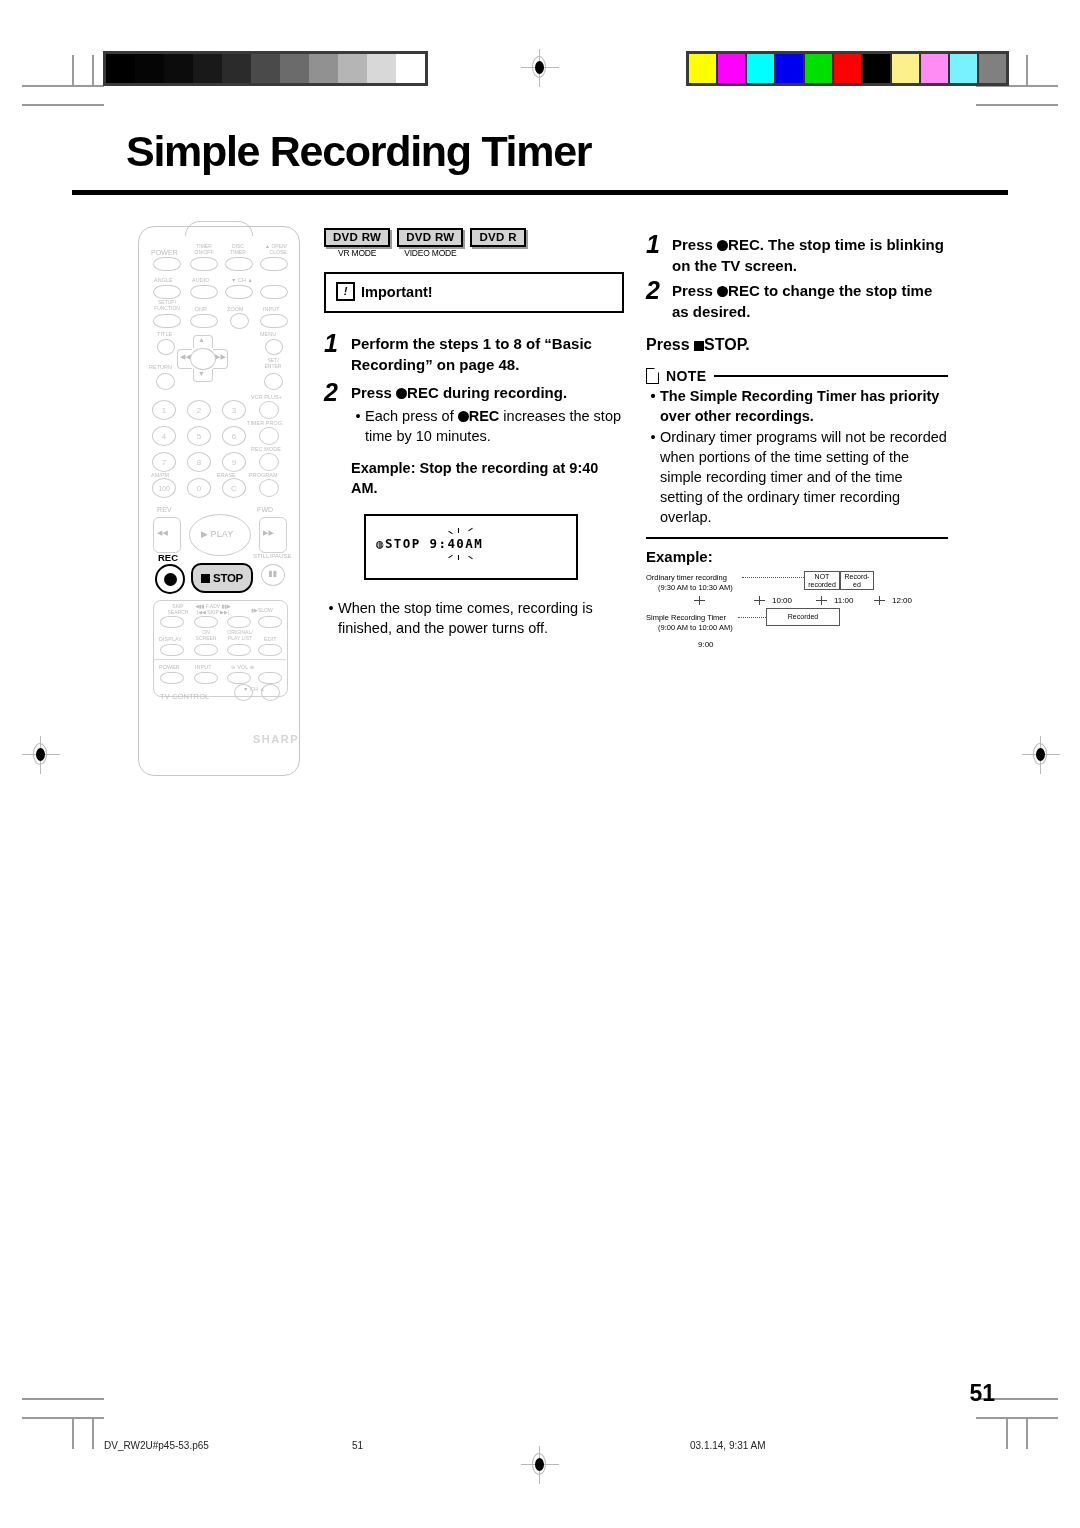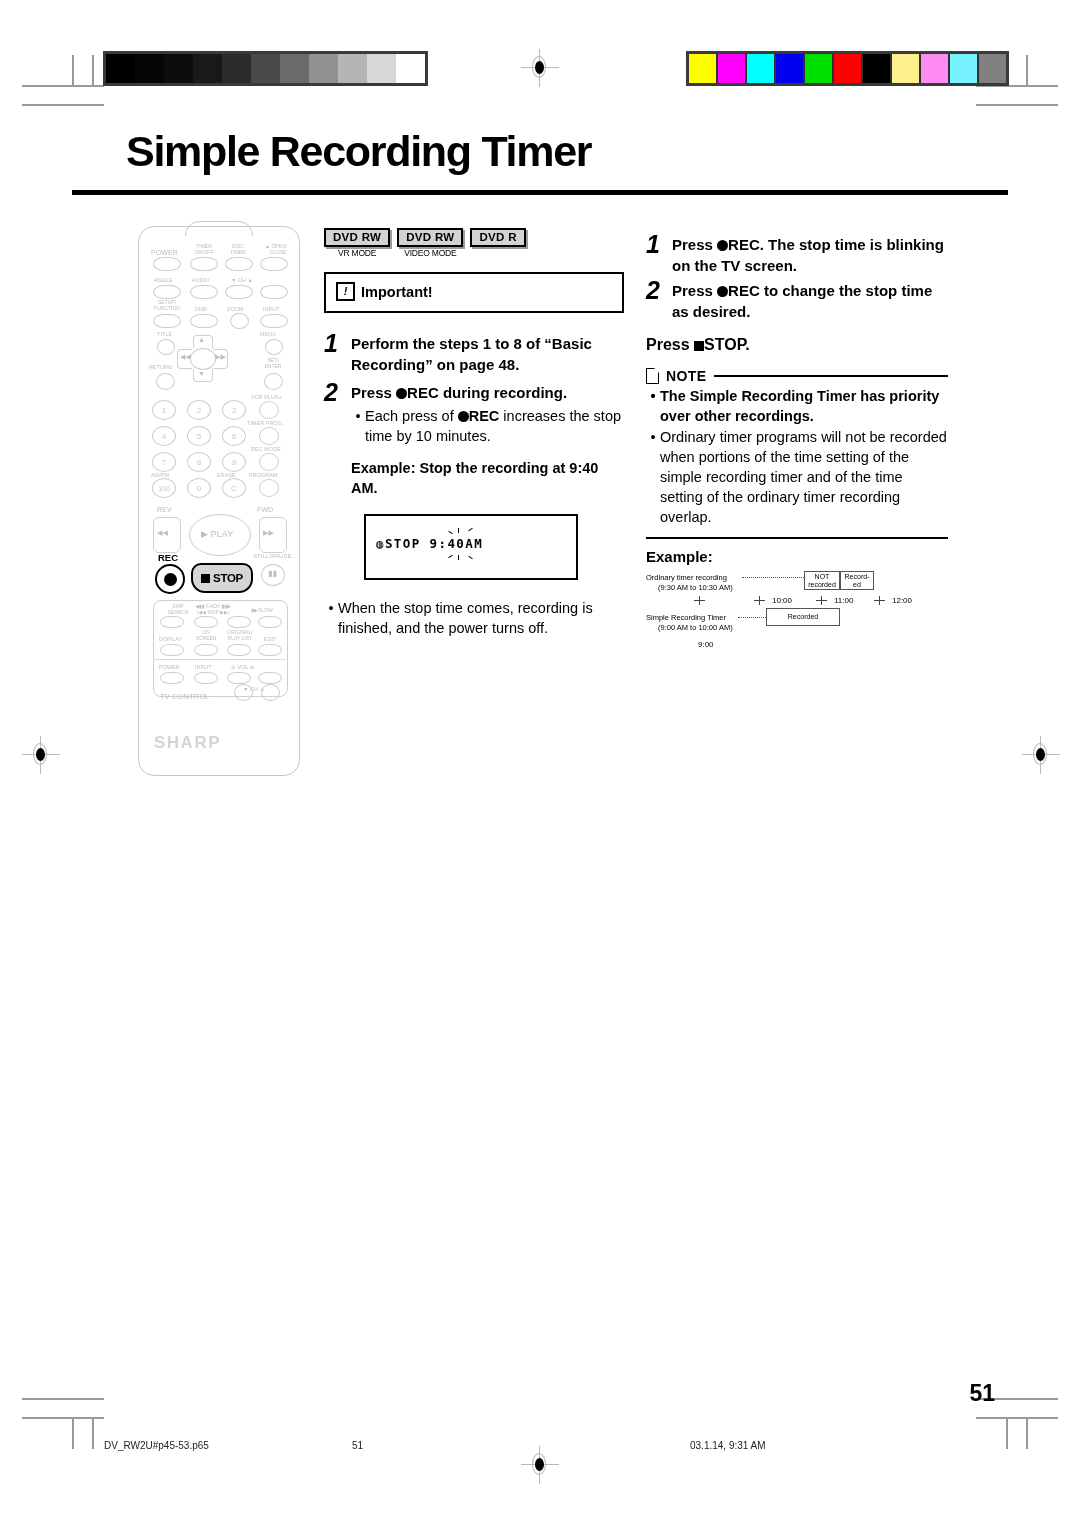--- a/index.html
+++ b/index.html
@@ -112,21 +112,21 @@
       border:1.5px solid #c6c6c6;border-radius:16px;background:#fff;}
   .rm-top{position:absolute;left:46px;top:-6px;width:66px;height:14px;
       border:1.5px solid #c9c9c9;border-bottom:none;border-radius:40px 40px 0 0;}
   .rk{position:absolute;border:1.4px solid #cccccc;border-radius:40%/50%;}
   .rkr{position:absolute;border:1.4px solid #cccccc;border-radius:50%;}
   .rlbl{position:absolute;font-size:5.4px;color:#bdbdbd;white-space:nowrap;letter-spacing:.1px;}
   .rlbl2{position:absolute;font-size:5px;color:#bdbdbd;white-space:nowrap;text-align:center;line-height:5.6px;}
   .rnum{position:absolute;border:1.4px solid #cccccc;border-radius:50%;
       font-size:8px;color:#c9c9c9;display:flex;align-items:center;justify-content:center;}
   .rpad{position:absolute;border:1.4px solid #cfcfcf;}
-  .sharp{position:absolute;left:15px;width:160px;text-align:left;font-size:17px;
+  .sharp{position:absolute;left:0;width:160px;text-align:right;font-size:11px;
       font-weight:bold;color:#d5d5d5;letter-spacing:1.5px;}
   .recbtn{position:absolute;border:2.2px solid #000;border-radius:50%;
       display:flex;align-items:center;justify-content:center;}
   .recbtn .in{width:13px;height:13px;background:#000;border-radius:50%;}
   .stopbtn{position:absolute;background:#d6d6d6;border:2.2px solid #000;
       border-radius:10px 10px 14px 14px;display:flex;align-items:center;justify-content:center;gap:3px;}
   .stopbtn .sq{width:9px;height:9px;background:#000;}
   .stopbtn .tx{font-size:11.5px;font-weight:bold;color:#000;letter-spacing:-.3px;}
   .reclab{position:absolute;font-size:9.5px;font-weight:bold;color:#000;}
 

